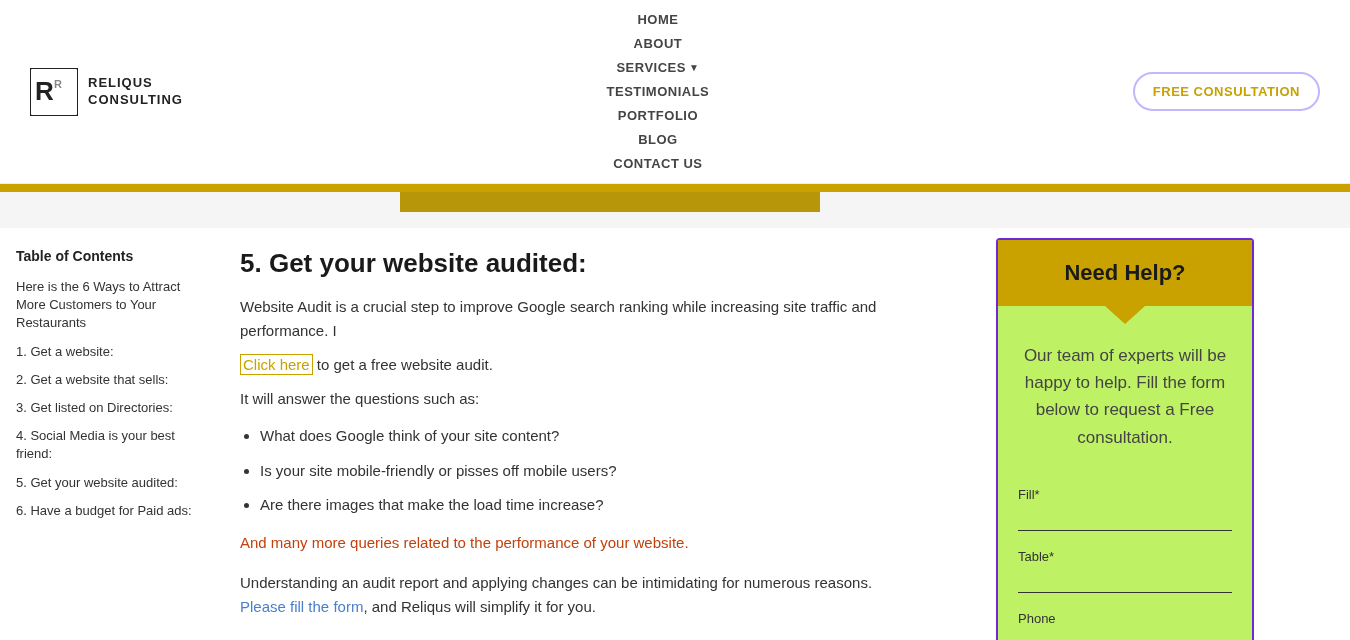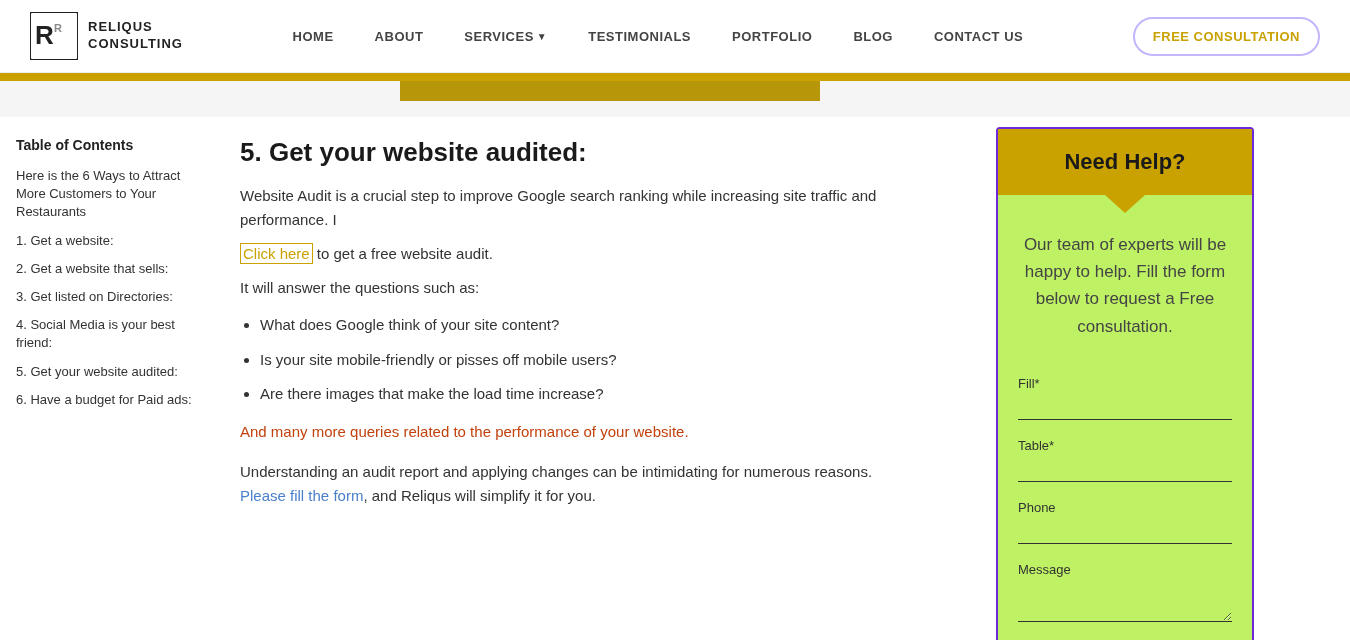--- a/index.html
+++ b/index.html
@@ -27,26 +27,27 @@
       font-size: 13px;
       font-weight: 700;
       text-transform: uppercase;
       line-height: 1.3;
       color: #222;
       letter-spacing: 1px;
     }
     .nav {
       display: flex;
       align-items: center;
-      gap: 41px;
+      gap: 9px;
       font-size: 13px;
       font-weight: 600;
       color: #444;
       text-transform: uppercase;
       letter-spacing: 0.5px;
+      flex-direction: column;
     }
     .nav a {
       text-decoration: none;
       color: #444;
       cursor: pointer;
     }
     .services-nav {
       display: flex;
       align-items: center;
       gap: 3px;

